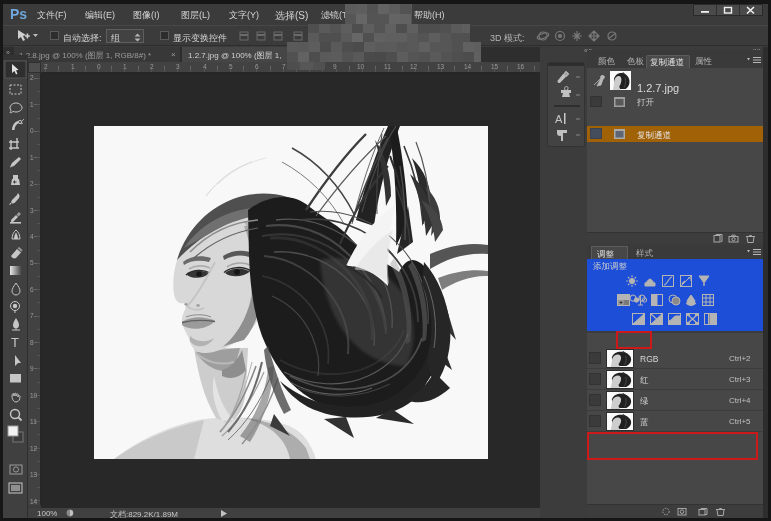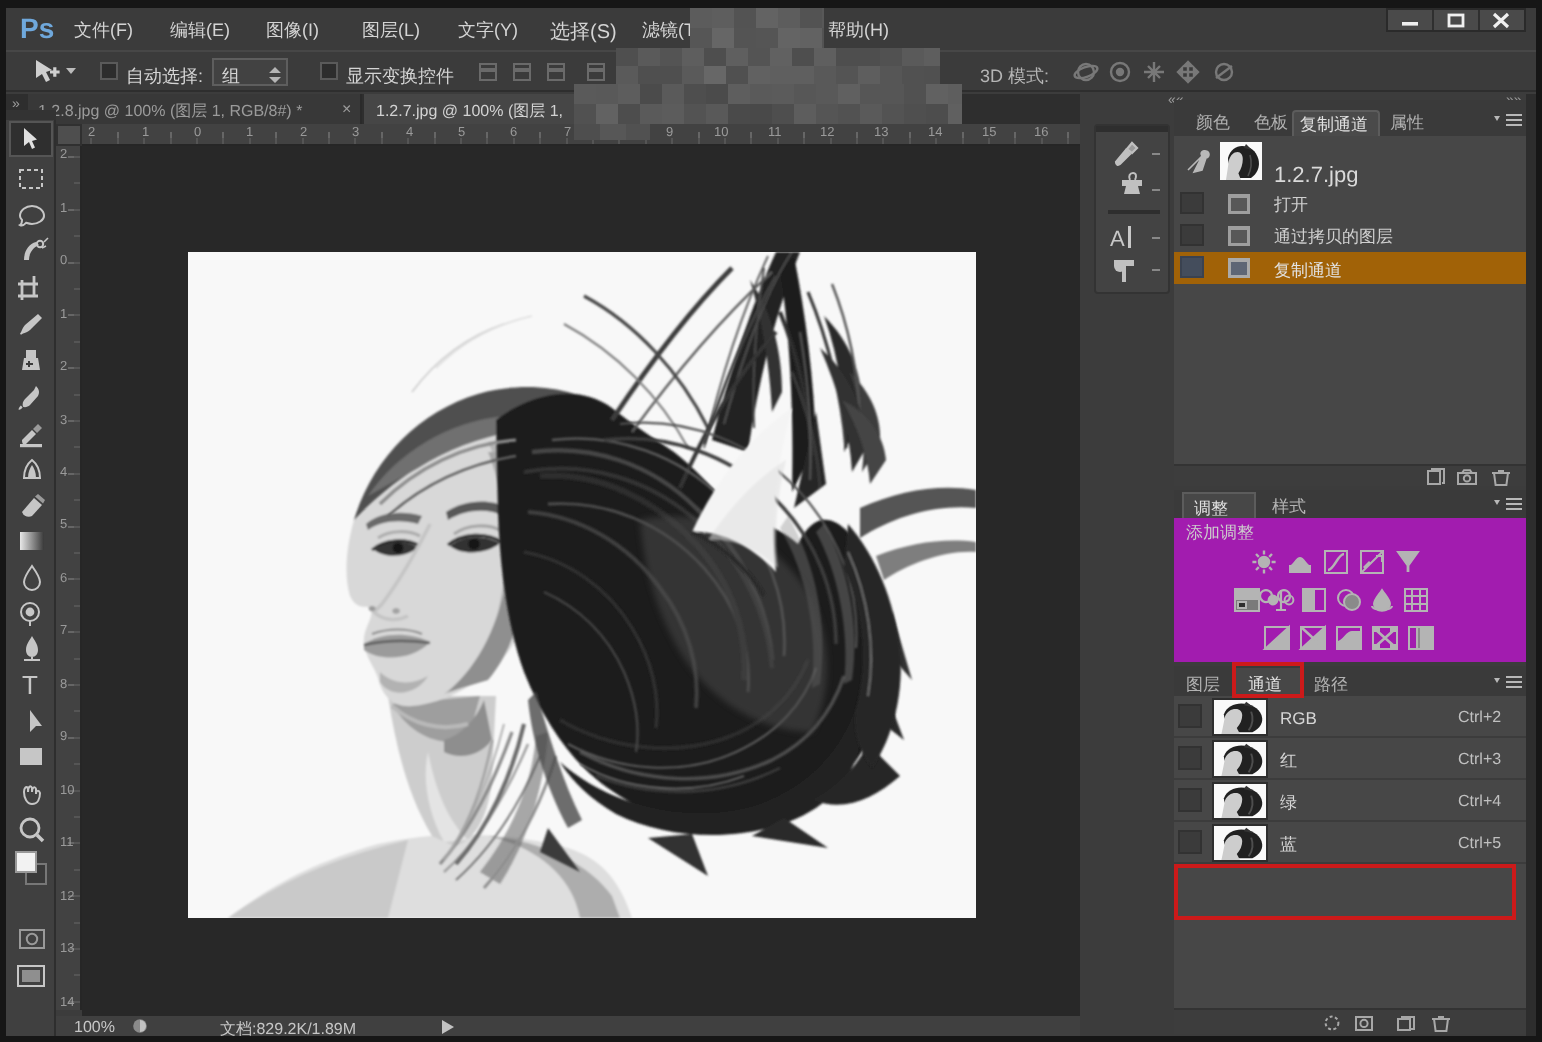--- a/index.html
+++ b/index.html
@@ -461,28 +461,20 @@
         <span class="abs" style="left:50px;top:0;font-size:11px;color:#dadada;margin-top:14px;">1.2.7.jpg</span>
 
         <div class="abs" style="left:0;top:26px;width:176px;height:15px;">
           <div class="abs" style="left:3px;top:2px;width:12px;height:11px;background:#3b3b3b;border:1px solid #323232;"></div>
           <svg class="abs" style="left:26px;top:1px;" width="13" height="13" viewBox="0 0 13 13">
               <rect x="1" y="2" width="11" height="10" fill="#9e9e9e"></rect>
               <rect x="2.5" y="4" width="8" height="6.5" fill="#585858"></rect>
             </svg>
           <span class="abs" style="left:50px;top:3px;font-size:8.5px;color:#d0d0d0;">打开</span>
         </div>
-        <div class="abs" style="left:0;top:42px;width:176px;height:15px;">
-          <div class="abs" style="left:3px;top:2px;width:12px;height:11px;background:#3b3b3b;border:1px solid #323232;"></div>
-          <svg class="abs" style="left:26px;top:1px;" width="13" height="13" viewBox="0 0 13 13">
-              <rect x="1" y="2" width="11" height="10" fill="#9e9e9e"></rect>
-              <rect x="2.5" y="4" width="8" height="6.5" fill="#585858"></rect>
-            </svg>
-          <span class="abs" style="left:50px;top:3px;font-size:8.5px;color:#d0d0d0;">通过拷贝的图层</span>
-        </div>
         <div class="abs" style="left:0;top:58px;width:176px;height:16px;background:#a16207;">
           <div class="abs" style="left:3px;top:2px;width:12px;height:11px;background:#444d5c;border:1px solid #3a4250;"></div>
           <svg class="abs" style="left:26px;top:1px;" width="13" height="13" viewBox="0 0 13 13">
               <rect x="1" y="2" width="11" height="10" fill="#aaa"></rect>
               <rect x="2.5" y="4" width="8" height="6.5" fill="#5e6675"></rect>
             </svg>
           <span class="abs" style="left:50px;top:4px;font-size:8.5px;color:#e2e2e2;">复制通道</span>
         </div>
       </div>
       <div class="abs" style="left:0;top:182px;width:176px;height:11px;background:#3d3d3d;border-top:1px solid #333;">
@@ -492,21 +484,21 @@
               <path d="M3 1.5 v-1 h6 v7 h-1"></path>
             <rect x="16" y="2.5" width="9" height="5.5"></rect>
               <circle cx="20.5" cy="5.2" r="1.6"></circle>
               <path d="M18 2.5 l1 -1.4 h3 l1 1.4"></path>
             <path d="M34 2.5 h7 l-0.8 6 h-5.4 z M33 2.5 h9 M36.5 2.5 v-1 h2 v1"></path>
           </g>
         </svg>
       </div>
     </div>
 
-    <div class="abs" style="left:47px;top:198px;width:176px;height:86px;background:#a21caf;">
+    <div class="abs" style="left:47px;top:198px;width:176px;height:86px;background:#1d4ed8;">
       <div class="abs" style="left:0;top:0;width:176px;height:14px;background:#3a3a3a;">
         <div class="abs" style="left:4px;top:1px;width:37px;height:13px;background:#474747;border:1px solid #5c5c5c;border-bottom:none;">
           <span class="abs" style="left:5px;top:2px;font-size:8.5px;color:#e0e0e0;">调整</span>
         </div>
         <span class="abs" style="left:49px;top:3px;font-size:8.5px;color:#b2b2b2;">样式</span>
         <svg class="abs" style="left:160px;top:3px;" width="14" height="8" viewBox="0 0 14 8">
             <path d="M0 2 l3 0 -1.5 2.5 z" fill="#b8b8b8"></path>
             <path d="M6 1.5 h8 M6 4 h8 M6 6.5 h8" stroke="#b8b8b8" stroke-width="1"></path>
           </svg>
       </div>
@@ -582,31 +574,20 @@
           <g transform="translate(117,39)">
               <rect x="0.5" y="0.5" width="12" height="11"></rect>
               <rect x="6.5" y="0.5" width="6" height="11" fill="#b4b4b4"></rect>
               <rect x="4.5" y="0.5" width="2" height="11" fill="#8a8a8a"></rect>
             </g>
         </g>
       </svg>
     </div>
 
     <div class="abs" style="left:47px;top:286px;width:176px;height:184px;background:#474747;">
-      <div class="abs" style="left:0;top:0;width:176px;height:15px;background:#3a3a3a;">
-        <span class="abs" style="left:6px;top:4px;font-size:8.5px;color:#b2b2b2;">图层</span>
-        <div class="abs" style="left:29px;top:1px;width:36px;height:14px;background:#474747;">
-          <span class="abs" style="left:8px;top:3px;font-size:8.5px;color:#e0e0e0;">通道</span>
-        </div>
-        <span class="abs" style="left:70px;top:4px;font-size:8.5px;color:#b2b2b2;">路径</span>
-        <svg class="abs" style="left:160px;top:4px;" width="14" height="8" viewBox="0 0 14 8">
-            <path d="M0 2 l3 0 -1.5 2.5 z" fill="#b8b8b8"></path>
-            <path d="M6 1.5 h8 M6 4 h8 M6 6.5 h8" stroke="#b8b8b8" stroke-width="1"></path>
-          </svg>
-      </div>
       <div class="abs chrow" style="top:16px;">
           <div class="eyebox"></div>
           <div class="thumb"><svg width="26" height="17" viewBox="0 0 21 19" preserveAspectRatio="none">
               <use href="#minihead"></use>
             </svg></div>
           <span class="clabel">RGB</span>
           <span class="ctrl">Ctrl+2</span>
         </div>
       <div class="abs chrow" style="top:37px;">
           <div class="eyebox"></div>

